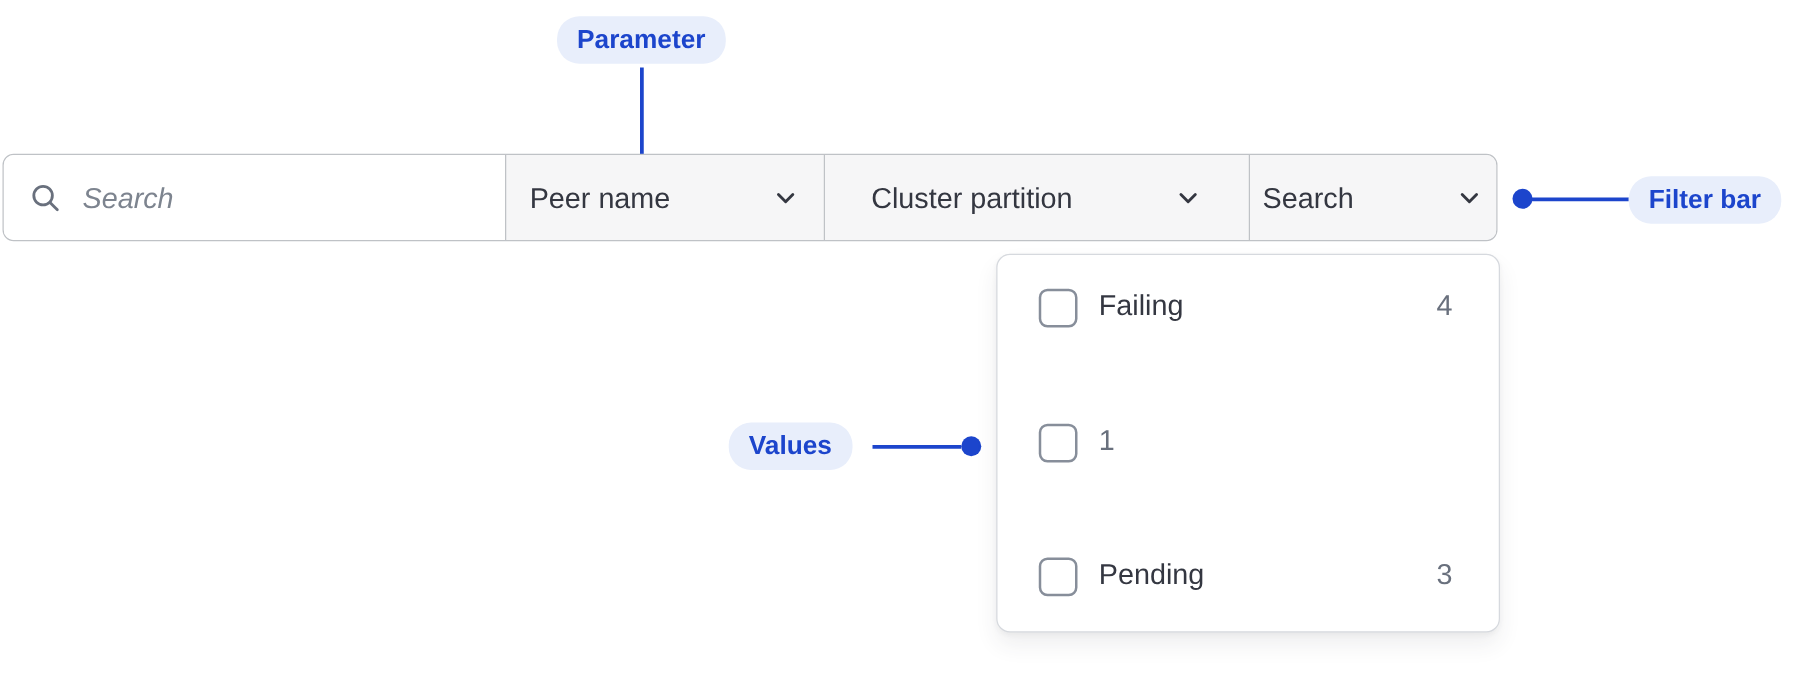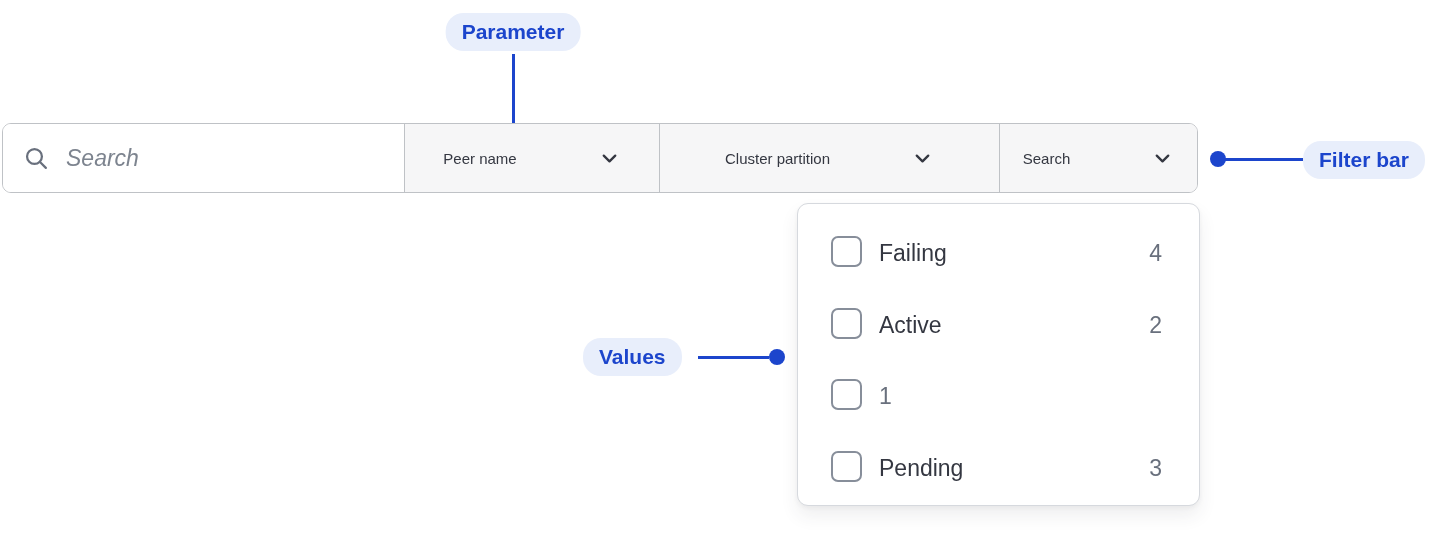--- a/index.html
+++ b/index.html
@@ -78,21 +78,21 @@
   }
   .fb-search input::placeholder { color: #7d848f; opacity: 1; }
   .fb-seg {
     display: flex;
     align-items: center;
     justify-content: center;
     background: #f6f6f7;
     border-left: 1px solid #bfc2c6;
     cursor: pointer;
     color: #343741;
-    font-size: 15px;
+    font-size: 23px;
     gap: 47px;
   }
   .fb-seg .seg-label { white-space: nowrap; }
   .fb-seg svg { margin-left: 34px; }
   .seg-peer { width: 255px; }
   .seg-cluster { width: 340px; align-items: center; }
   .seg-status { flex: 1; }
 
   
   .dropdown-panel {
@@ -106,21 +106,21 @@
     border-radius: 11px;
     box-shadow: 0 10px 18px rgba(50, 55, 65, 0.08), 0 2px 4px rgba(50, 55, 65, 0.05);
     padding: 27px 37px 23px 33px;
     display: flex;
     flex-direction: column;
     justify-content: space-between;
   }
   .dd-row {
     height: 36px;
     display: flex;
-    align-items: flex-end;
+    align-items: flex-start;
     cursor: pointer;
   }
   .dd-checkbox {
     width: 31px;
     height: 31px;
     border: 2px solid #878e9a;
     border-radius: 7px;
     background: #ffffff;
     flex: 0 0 auto;
     margin-right: 17px;
@@ -190,25 +190,20 @@
   <div class="anno-dot" style="left:769px; top:349px;"></div>
 
   <div class="dropdown-panel">
     <div class="dd-row">
       <div class="dd-checkbox" role="checkbox" aria-checked="false"></div>
       <span class="dd-label">Failing</span>
       <span class="dd-count">4</span>
     </div>
     <div class="dd-row">
       <div class="dd-checkbox" role="checkbox" aria-checked="false"></div>
-      <span class="dd-label">Active</span>
-      <span class="dd-count">2</span>
-    </div>
-    <div class="dd-row">
-      <div class="dd-checkbox" role="checkbox" aria-checked="false"></div>
       <span class="dd-count">1</span>
     </div>
     <div class="dd-row">
       <div class="dd-checkbox" role="checkbox" aria-checked="false"></div>
       <span class="dd-label">Pending</span>
       <span class="dd-count">3</span>
     </div>
   </div>
 
 </div>

